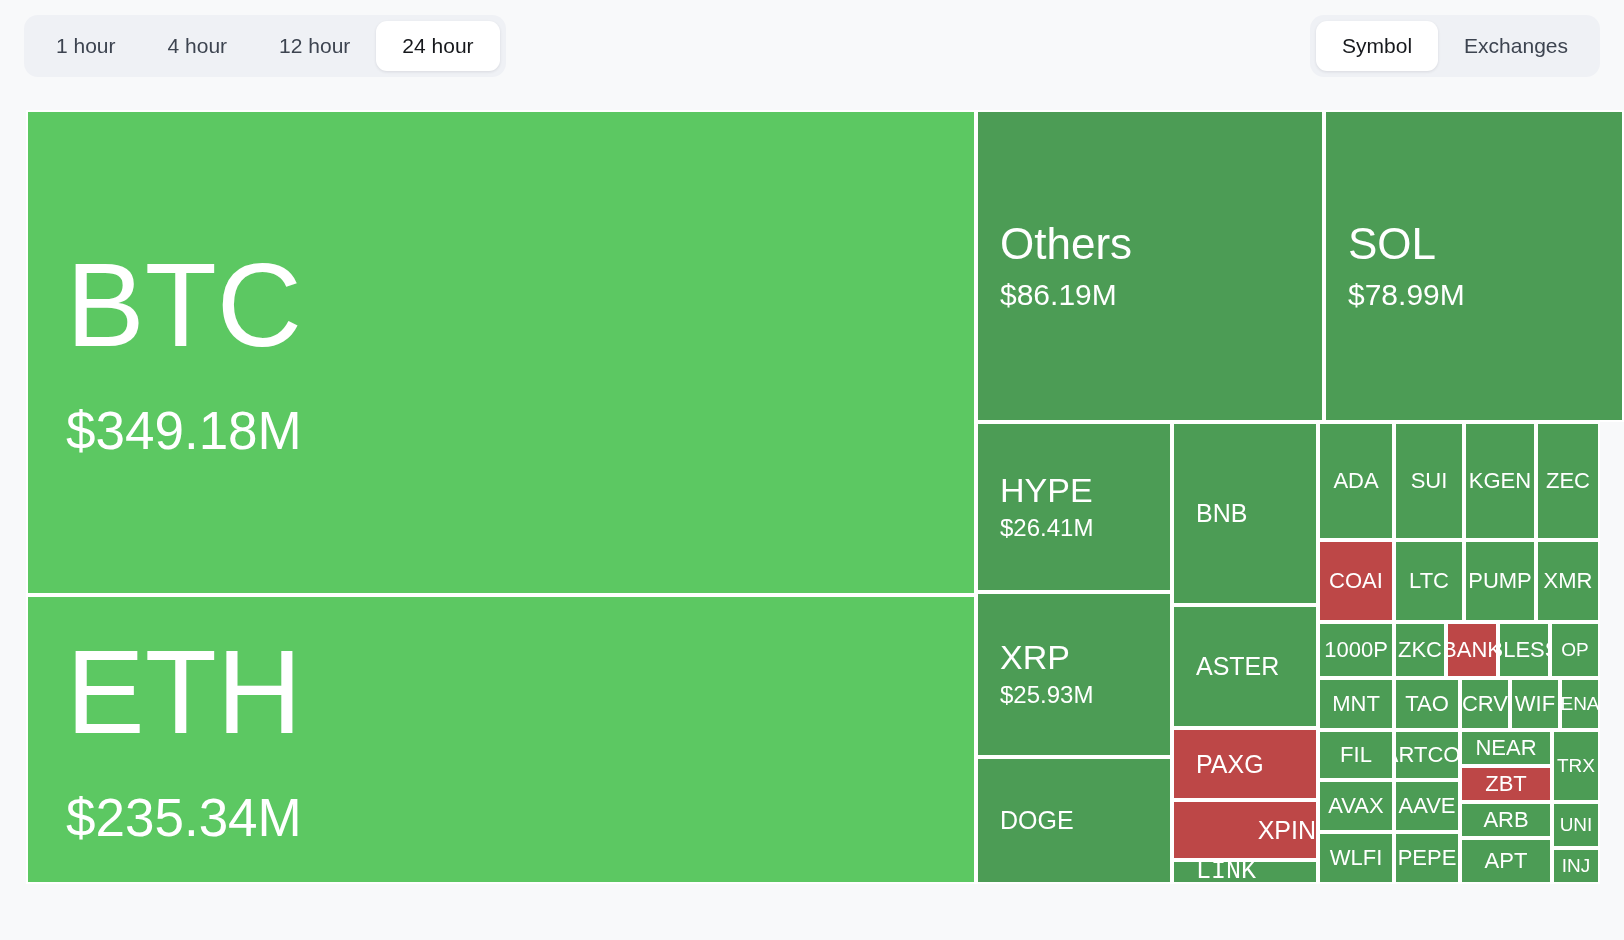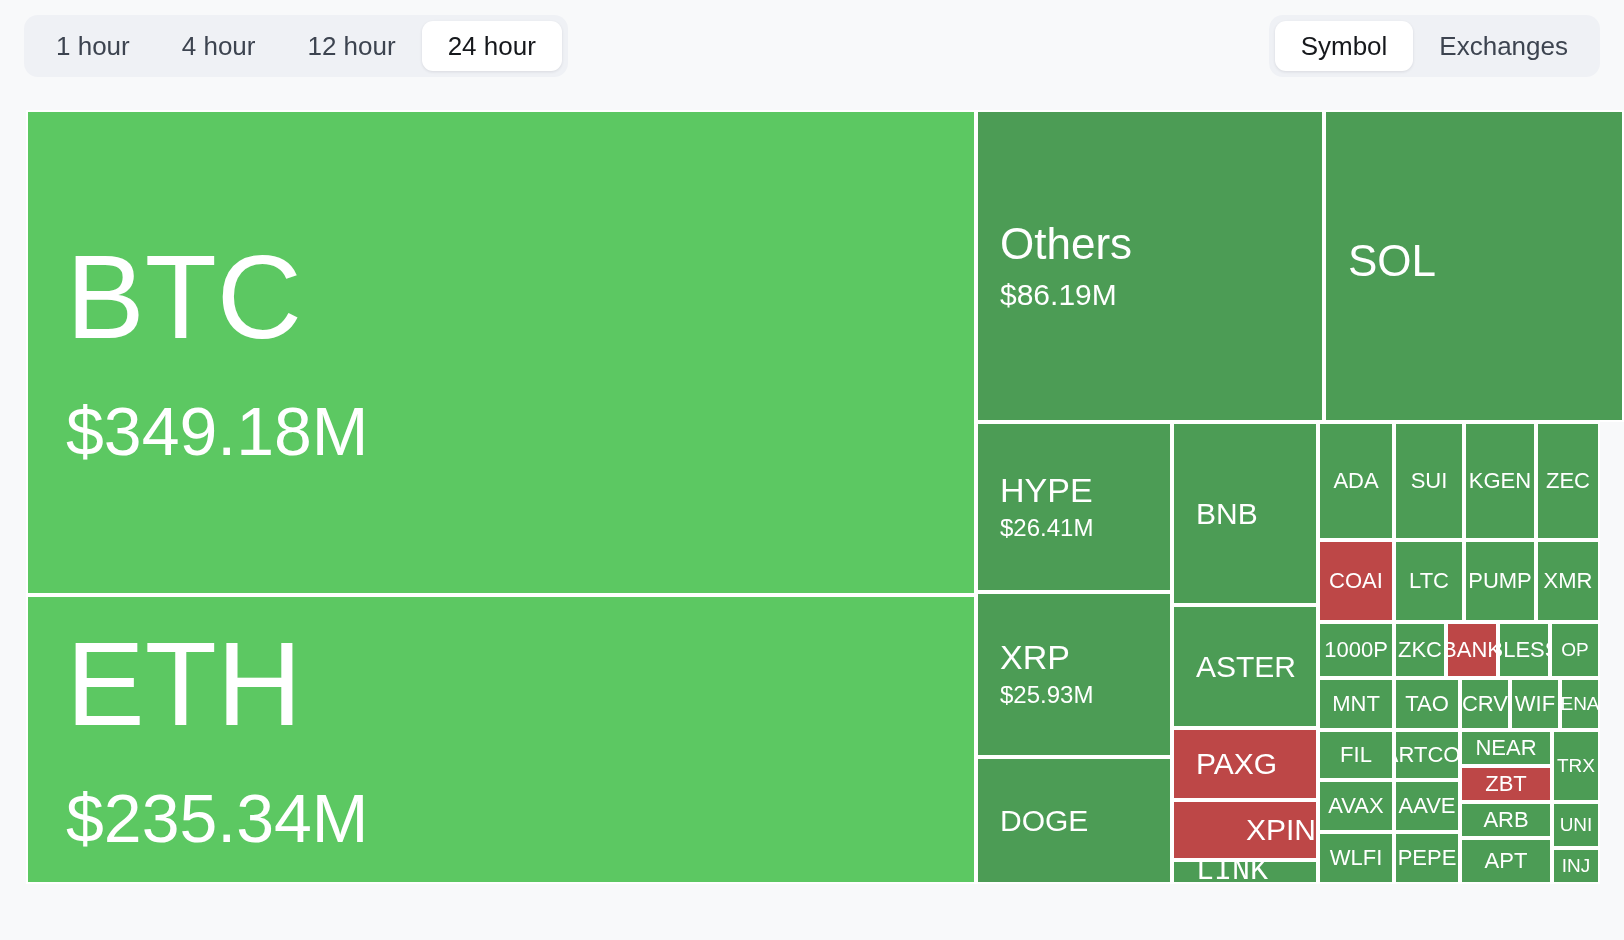--- a/index.html
+++ b/index.html
@@ -46,21 +46,21 @@
     display: flex;
     align-items: center;
     background: #eff1f5;
     border-radius: 14px;
     padding: 6px;
     box-sizing: border-box;
     height: 62px;
   }
 
   .seg-btn {
-    font-size: 26px;
+    font-size: 21px;
     color: #3d4450;
     padding: 0 26px;
     height: 50px;
     line-height: 50px;
     border-radius: 11px;
     white-space: nowrap;
     cursor: pointer;
     user-select: none;
     background: transparent;
     border: none;
@@ -103,29 +103,29 @@
     white-space: nowrap;
     line-height: 1.05;
   }
   .tile .tval {
     white-space: nowrap;
     line-height: 1.1;
   }
 
   
   .sz-xxl .tname { font-size: 118px; font-weight: 400; margin-bottom: 34px; }
-  .sz-xxl .tval  { font-size: 68px; }
+  .sz-xxl .tval  { font-size: 53px; }
 
   .sz-xl .tname { font-size: 44px; margin-bottom: 10px; }
   .sz-xl .tval  { font-size: 30px; }
 
   .sz-lg .tname { font-size: 34px; margin-bottom: 6px; }
   .sz-lg .tval  { font-size: 24px; }
 
-  .sz-md .tname { font-size: 30px; }
+  .sz-md .tname { font-size: 25px; }
 
   .sz-sm .tname { font-size: 22px; }
 
   .sz-xs .tname { font-size: 19px; }
 
   
   .sz-xxl { padding-left: 38px; }
   .sz-xl  { padding-left: 22px; }
   .sz-lg  { padding-left: 22px; }
   .sz-md  { padding-left: 22px; }
@@ -164,20 +164,21 @@
       <div class="tile sz-xxl" style="left: 0px; top: 485px; width: 950px; height: 289px; background: rgb(92, 200, 98);">
         <div class="tname">ETH</div>
         <div class="tval">$235.34M</div>
       </div>
       <div class="tile sz-xl" style="left: 950px; top: 0px; width: 348px; height: 312px; background: rgb(76, 156, 85);">
         <div class="tname">Others</div>
         <div class="tval">$86.19M</div>
       </div>
       <div class="tile sz-xl" style="left: 1298px; top: 0px; width: 300px; height: 312px; background: rgb(76, 156, 85);">
         <div class="tname">SOL</div>
+        <div class="tval">$78.99M</div>
       </div>
       <div class="tile sz-lg" style="left: 950px; top: 312px; width: 196px; height: 170px; background: rgb(76, 156, 85);">
         <div class="tname">HYPE</div>
         <div class="tval">$26.41M</div>
       </div>
       <div class="tile sz-lg" style="left: 950px; top: 482px; width: 196px; height: 165px; background: rgb(76, 156, 85);">
         <div class="tname">XRP</div>
         <div class="tval">$25.93M</div>
       </div>
       <div class="tile sz-md" style="left: 950px; top: 647px; width: 196px; height: 127px; background: rgb(76, 156, 85);">

